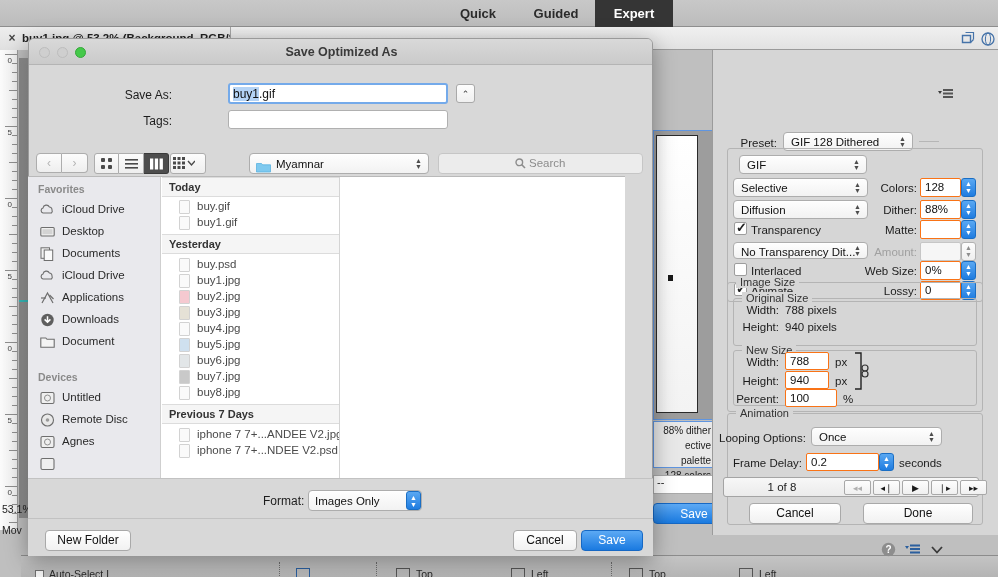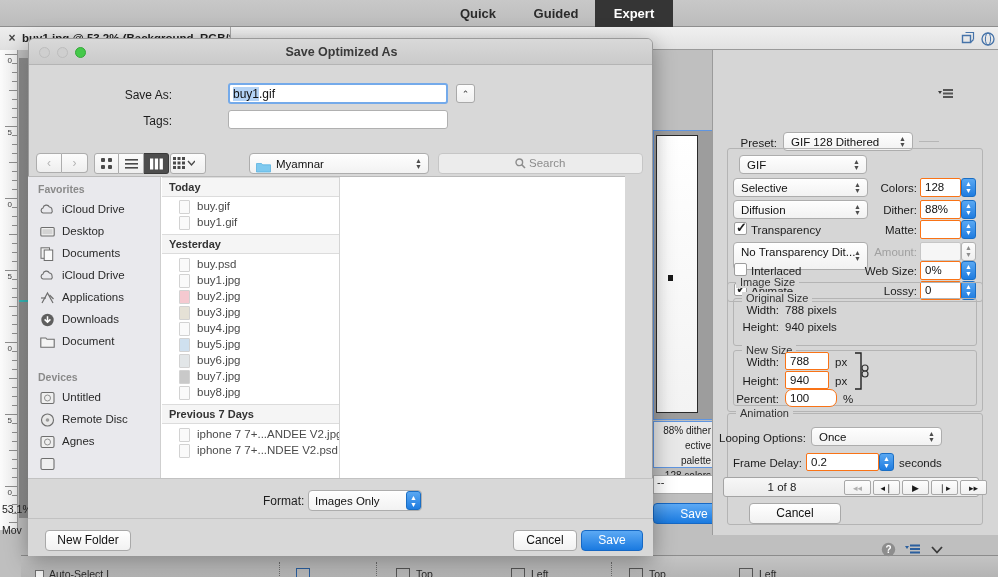--- a/index.html
+++ b/index.html
@@ -417,21 +417,21 @@
   <span class="lbl r" style="left:152px; top:154px; width:52px">Dither:</span>
   <div class="textfield" style="left:207px; top:150px; width:41px; height:19px; line-height:17px;">88%</div>
   <div class="stepper" style="left:248px; top:150px; height:19px;">▲<br>▼</div>
 
   <div class="chk on" style="left:21px; top:172px;"></div>
   <span class="lbl" style="left:38px; top:174px;">Transparency</span>
   <span class="lbl r" style="left:152px; top:174px; width:52px">Matte:</span>
   <div class="textfield" style="left:207px; top:170px; width:41px; height:19px;"></div>
   <div class="stepper" style="left:248px; top:170px; height:19px;">▲<br>▼</div>
 
-  <div class="popup" style="left:20px; top:192px; width:135px; height:28px; line-height:18px;">
+  <div class="popup" style="left:20px; top:192px; width:135px; height:17px; line-height:18px;">
     <span>No Transparency Dit...</span>
     <span class="arrows">▲<br>▼</span>
   </div>
   <span class="lbl r dim" style="left:144px; top:196px; width:60px">Amount:</span>
   <div class="textfield" style="left:207px; top:192px; width:41px; height:19px; border-color:#c6c6c6; background:#f6f6f6;"></div>
   <div class="stepper dis" style="left:248px; top:192px; height:19px;">▲<br>▼</div>
 
   <div class="chk" style="left:21px; top:213px;"></div>
   <span class="lbl" style="left:38px; top:215px;">Interlaced</span>
   <span class="lbl r" style="left:136px; top:215px; width:68px">Web Size:</span>
@@ -465,21 +465,21 @@
   <div class="textfield" style="left:72px; top:321px; width:44px; height:18px; line-height:16px;">940</div>
   <span class="lbl" style="left:122px; top:325px;">px</span>
   <span style="position:absolute; left:140px; top:300px; width:18px; height:42px;">
     <svg width="18" height="42" viewBox="0 0 18 42">
         <path d="M2 3 h6 v36 h-6" fill="none" stroke="#222" stroke-width="1.4"></path>
         <circle cx="12" cy="18" r="3" fill="none" stroke="#333" stroke-width="1.2"></circle>
         <circle cx="12" cy="24" r="3" fill="none" stroke="#333" stroke-width="1.2"></circle>
       </svg>
   </span>
   <span class="lbl r" style="left:6px; top:343px; width:60px">Percent:</span>
-  <div class="textfield" style="left:72px; top:339px; width:52px; height:18px; line-height:16px;border-radius:7px;">100</div>
+  <div class="textfield" style="left:72px; top:339px; width:52px; height:18px; line-height:16px;">100</div>
   <span class="lbl" style="left:130px; top:343px;">%</span>
 
   <div class="fieldset" style="left:14px; top:363px; width:256px; height:112px;">
     <span class="fs-legend">Animation</span>
   </div>
   <span class="lbl" style="left:6px; top:382px;">Looping Options:</span>
   <div class="popup" style="left:98px; top:377px; width:131px; height:19px; line-height:18px;">
     <span>Once</span>
     <span class="arrows">▲<br>▼</span>
   </div>
@@ -491,20 +491,21 @@
   <div id="frame-nav" style="left:10px; top:427px; width:256px; height:20px;">
     <span id="frame-count">1 of 8</span>
     <span class="navbtn dis" style="left:120px">◂◂</span>
     <span class="navbtn" style="left:149px">◂❘</span>
     <span class="navbtn" style="left:178px">▶</span>
     <span class="navbtn" style="left:207px">❘▸</span>
     <span class="navbtn" style="left:236px">▸▸</span>
   </div>
 
   <div class="btn" style="left:36px; top:453px; width:92px; height:21px; line-height:19px;">Cancel</div>
+  <div class="btn" style="left:150px; top:453px; width:110px; height:21px; line-height:19px;">Done</div>
 </div>
 
 <span id="preset-menu-icon">
   <svg width="16" height="12" viewBox="0 0 16 12">
       <path d="M0 3 l4 0 l-2 3 z" fill="#3a3a3a"></path>
       <rect x="5" y="1" width="10" height="2" fill="#555"></rect>
       <rect x="5" y="4.5" width="10" height="2" fill="#555"></rect>
       <rect x="5" y="8" width="10" height="2" fill="#555"></rect>
     </svg>
 </span>

